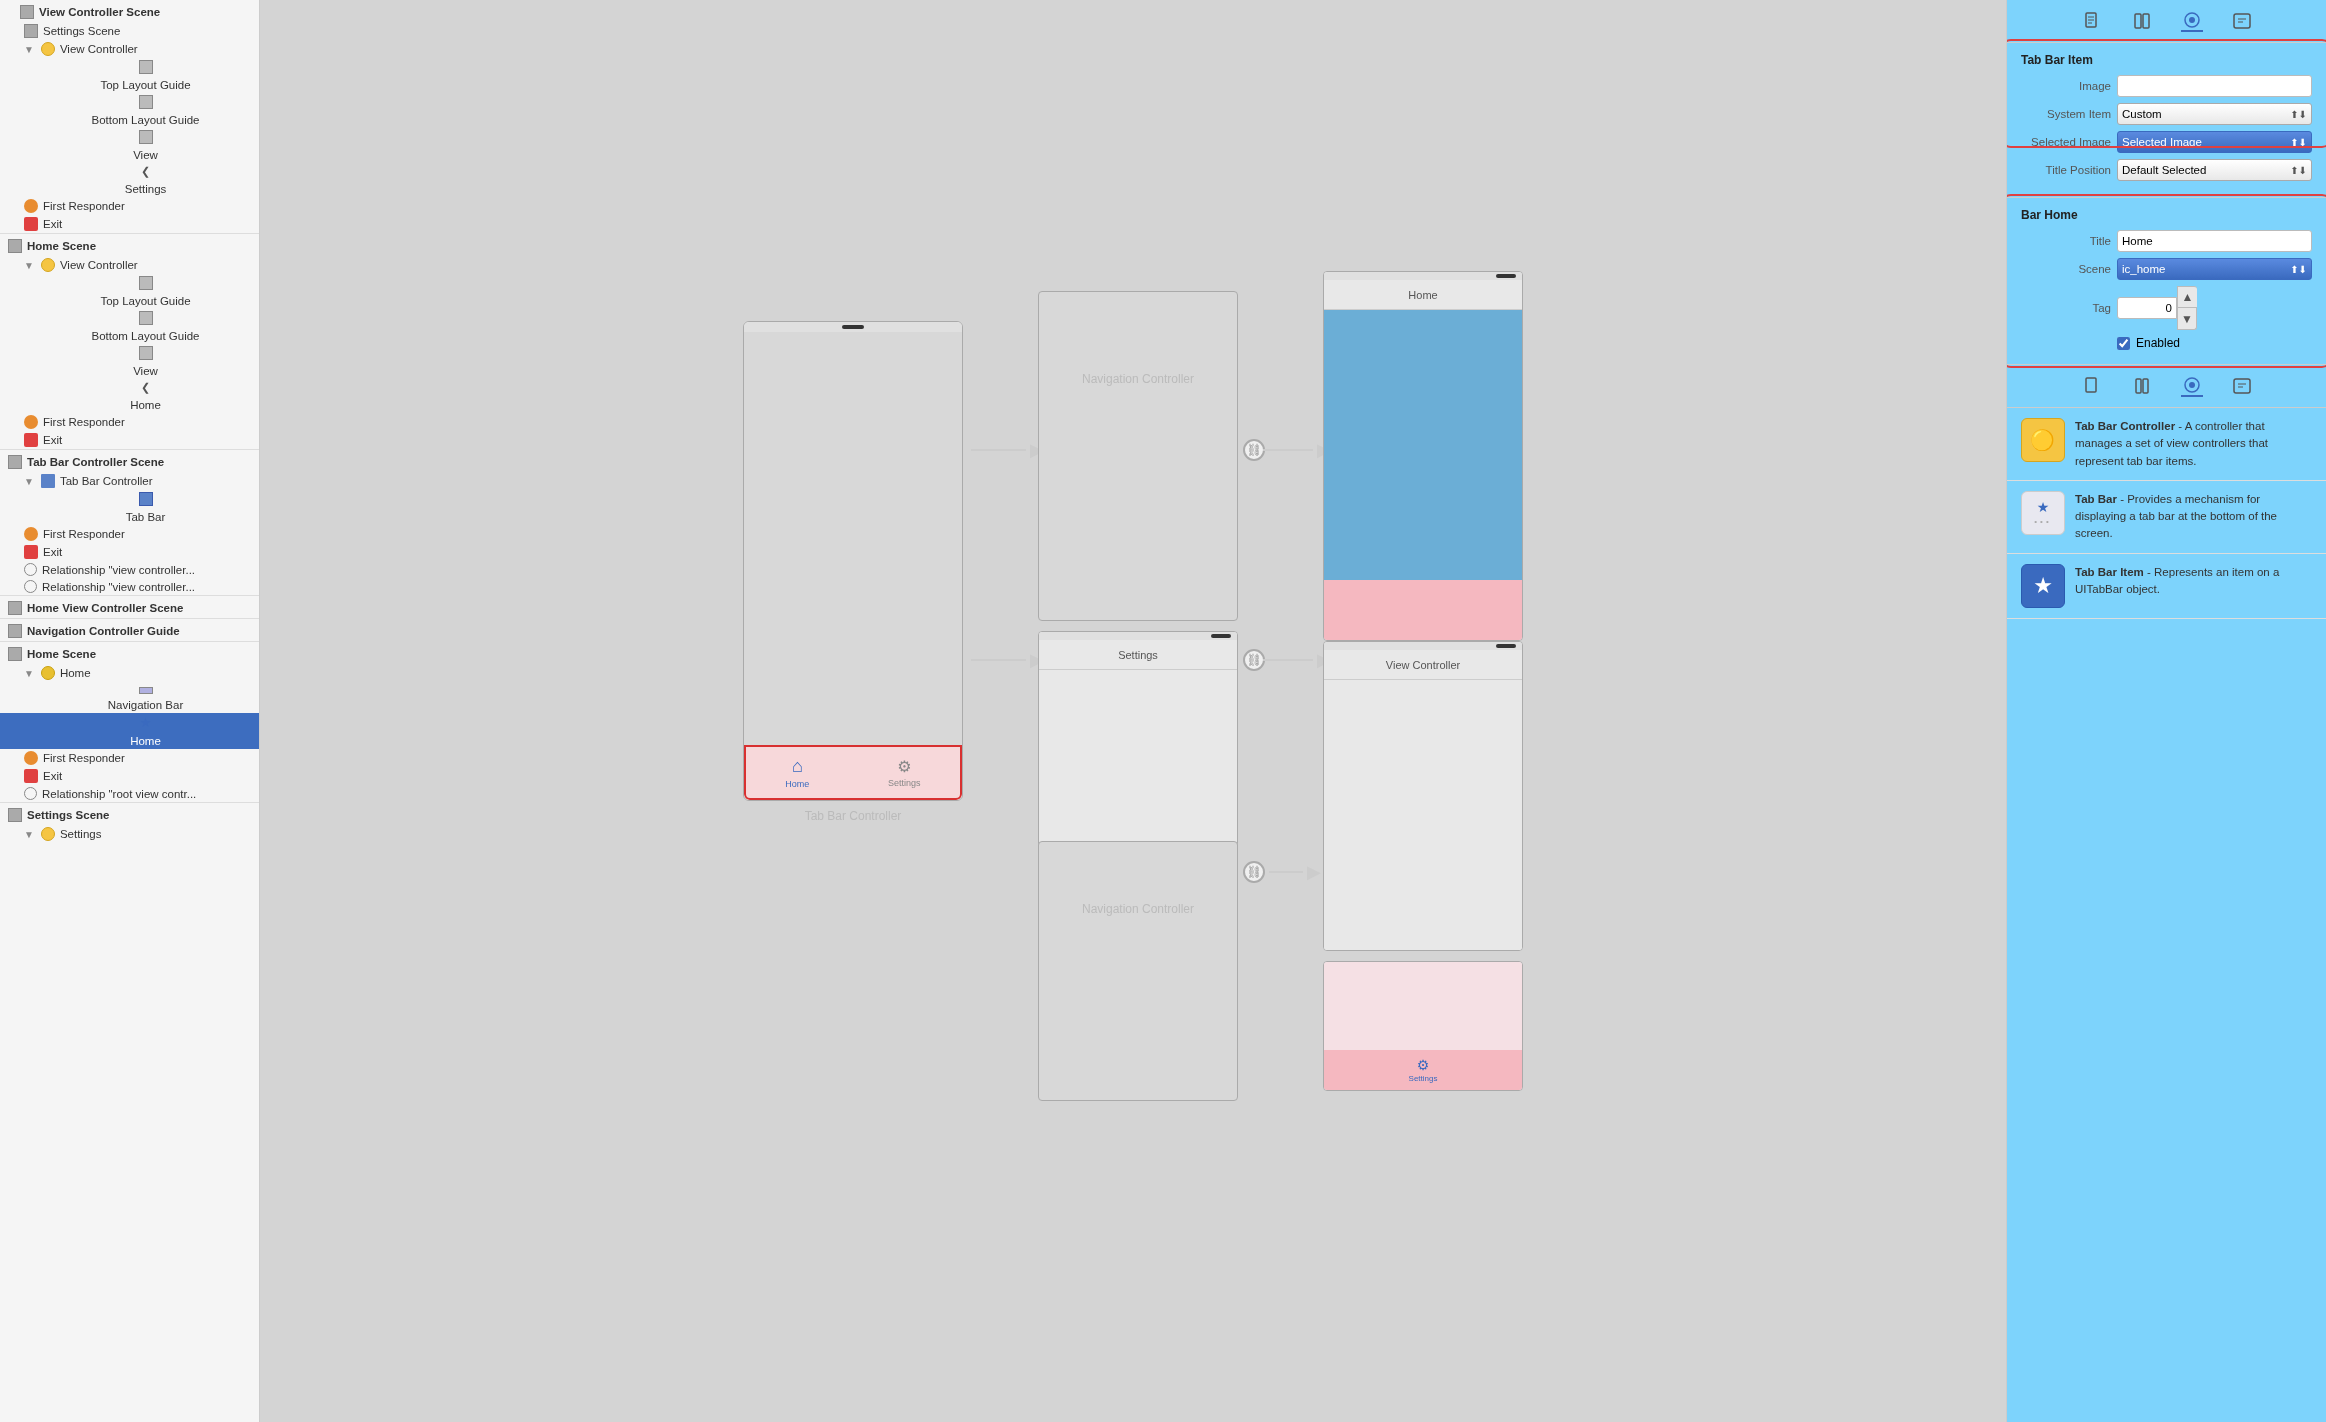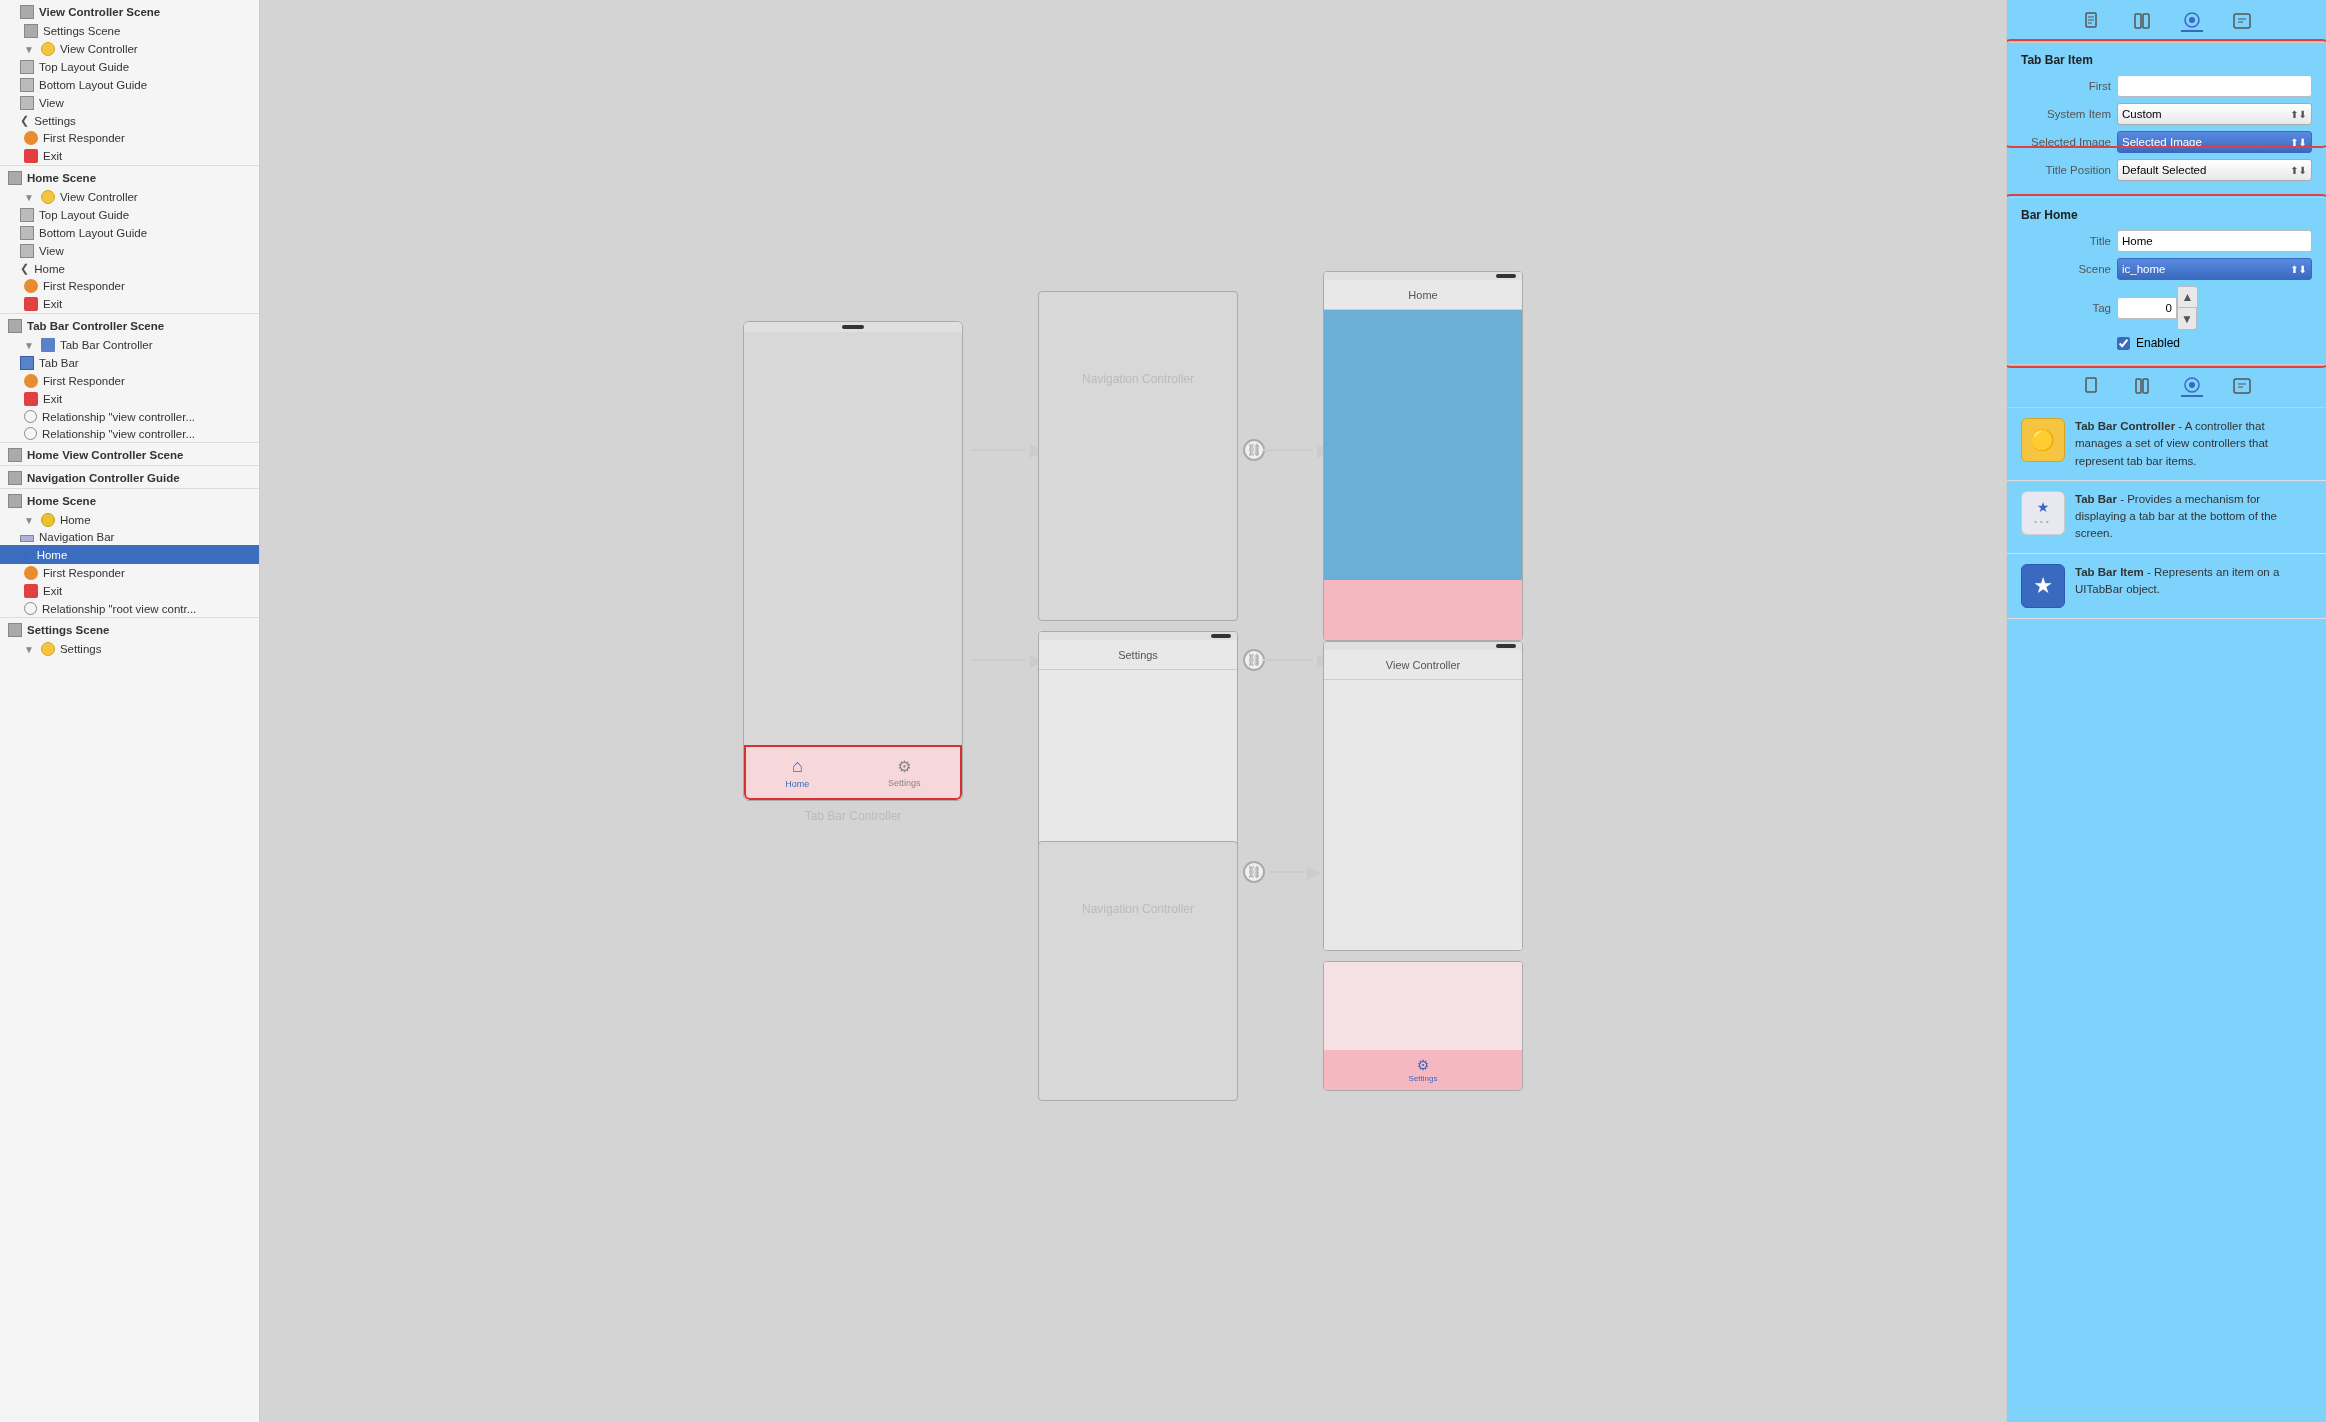--- a/index.html
+++ b/index.html
@@ -38,21 +38,21 @@
       display: flex;
       align-items: center;
       gap: 5px;
       cursor: pointer;
       white-space: nowrap;
       color: #333;
       font-size: 11.5px;
     }
     .tree-item.selected { background: #3d6dbf; color: #fff; }
     .tree-item.indent1 { padding-left: 24px; }
-    .tree-item.indent2 { padding-left: 20px; }
+    .tree-item.indent2 { padding-left: 40px; flex-direction: column; }
 
     .icon-square { width: 14px; height: 14px; background: #bbb; border: 1px solid #888; display: inline-block; flex-shrink: 0; }
     .icon-yellow-circle { width: 14px; height: 14px; background: #f5c542; border-radius: 50%; display: inline-block; flex-shrink: 0; border: 1px solid #d4a520; }
     .icon-orange-circle { width: 14px; height: 14px; background: #e88c30; border-radius: 50%; display: inline-block; flex-shrink: 0; }
     .icon-red-rect { width: 14px; height: 14px; background: #e04040; display: inline-block; flex-shrink: 0; border-radius: 2px; }
     .icon-circle-outline { width: 13px; height: 13px; border: 1.5px solid #888; border-radius: 50%; display: inline-block; flex-shrink: 0; }
     .icon-tab-grid { width: 14px; height: 14px; background: #5a82c8; display: inline-block; flex-shrink: 0; border-radius: 1px; }
     .icon-star { color: #3a6abf; font-size: 13px; flex-shrink: 0; }
     .icon-scene { width: 14px; height: 14px; background: #aaa; border: 1px solid #888; display: inline-block; flex-shrink: 0; }
     .icon-nav-bar { width: 14px; height: 7px; background: #b0b0e0; border: 1px solid #888; display: inline-block; flex-shrink: 0; margin-top: 3px; }
@@ -563,21 +563,21 @@
         </svg>
     </div>
   </div>
 
   <div class="rp-section" style="position:relative;">
     <div class="rp-title">Tab Bar Item</div>
 
     <div class="red-circle" style="top:-4px;left:-6px;right:-6px;bottom:calc(100% - 105px);border-radius:10px;"></div>
 
     <div class="rp-row">
-      <span class="rp-label">First</span>
+      <span class="rp-label">Image</span>
       <input class="rp-input" type="text" value="" style="">
     </div>
     <div class="rp-row">
       <span class="rp-label">System Item</span>
       <div class="rp-select">
         <span>Custom</span>
         <span class="select-arrow">⬆⬇</span>
       </div>
     </div>
     <div class="rp-row">

